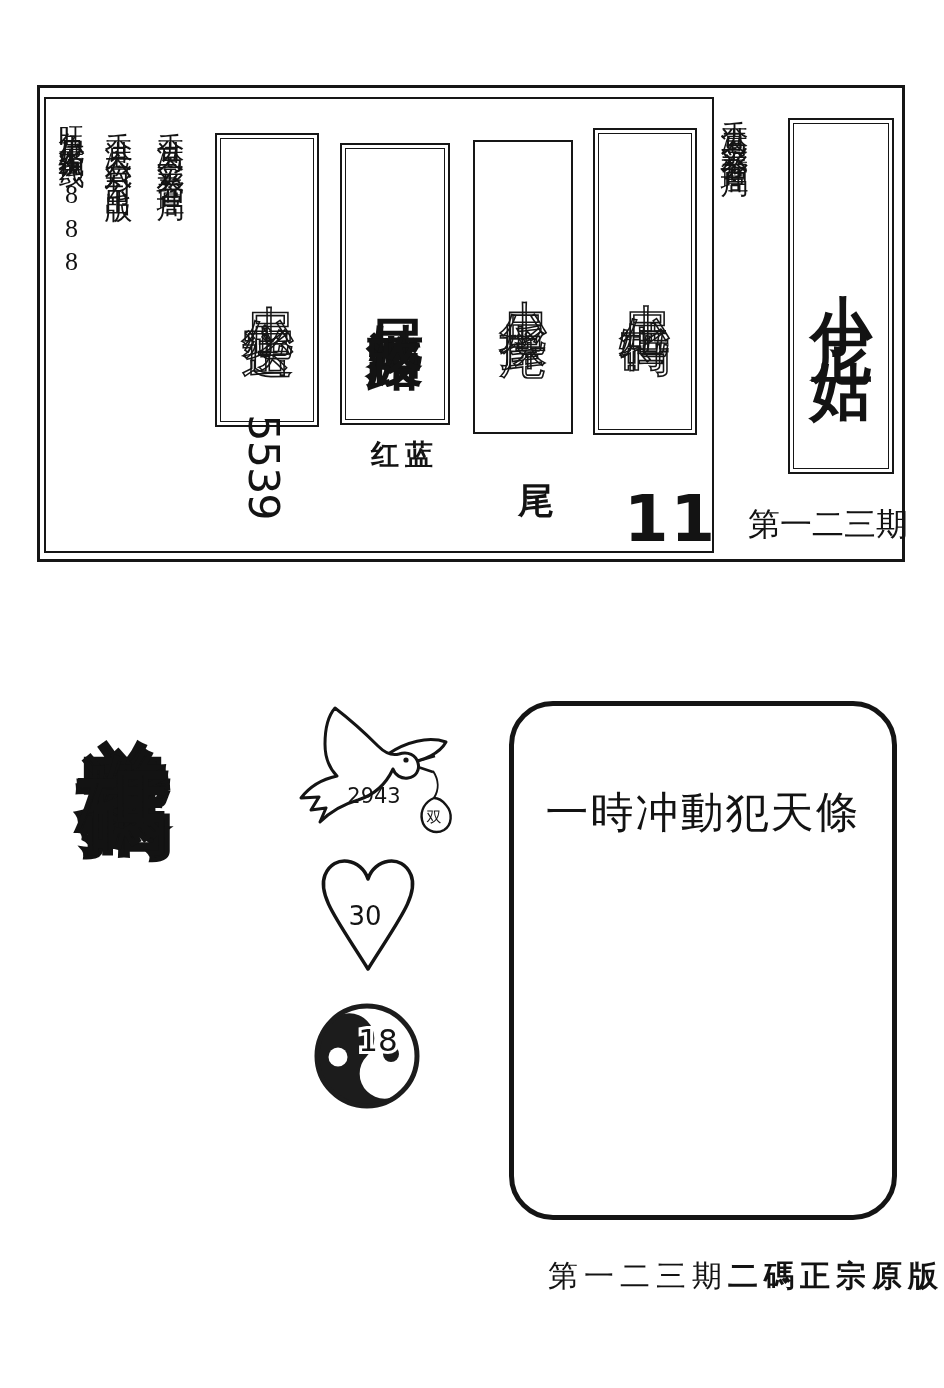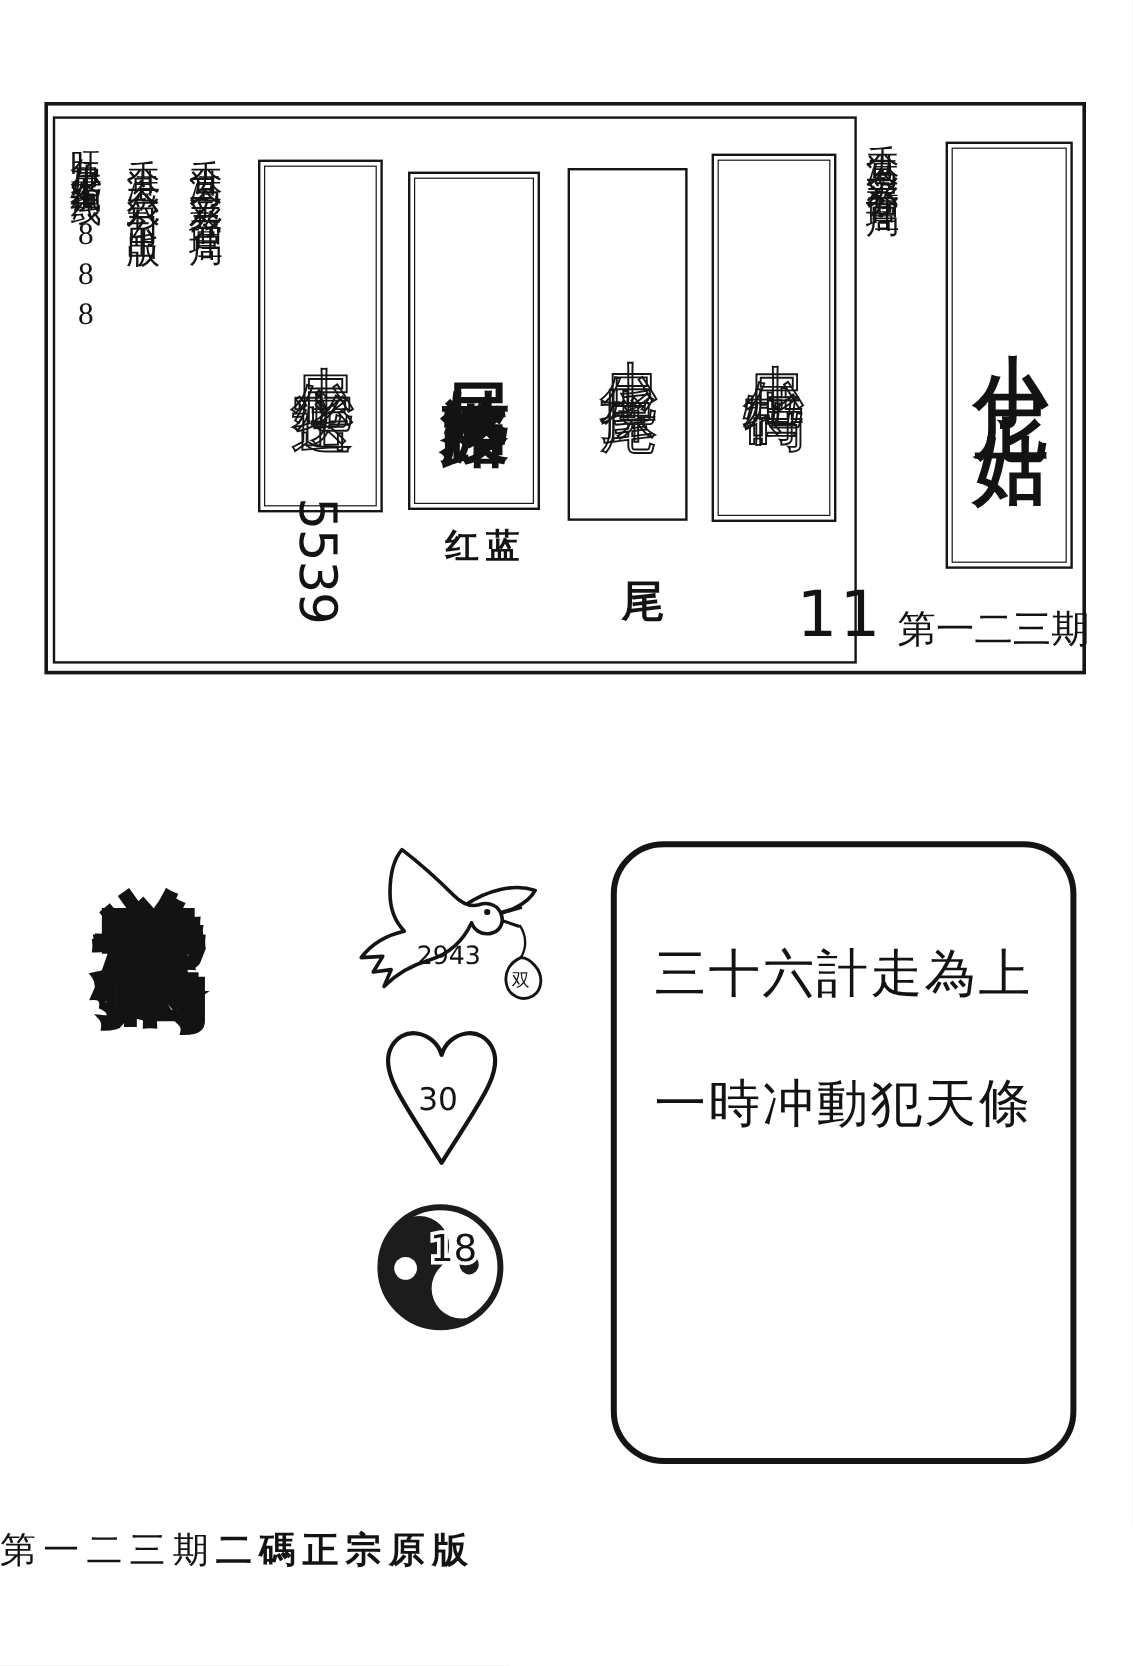--- a/index.html
+++ b/index.html
@@ -17,21 +17,21 @@
   .panel .inner-line{position:absolute;inset:3px;border:1.5px solid #161616;pointer-events:none;}
   .panel-title{writing-mode:vertical-rl;text-orientation:upright;line-height:1;}
   .col{position:absolute;font-size:28px;letter-spacing:8px;}
   .digits{font-family:"DejaVu Sans","Liberation Sans",sans-serif;}
   .poem-box{
     border:5px solid #141414;border-radius:44px;
     display:flex;flex-direction:column;align-items:center;
     padding:85px 0 67px 0;row-gap:65px;box-sizing:border-box;
   }
   .poem-line{font-size:43px;letter-spacing:2px;line-height:1;white-space:nowrap;}
-  .footer-line{width:100%;text-align:left;font-size:30px;letter-spacing:6px;margin-top:16px;}
+  .footer-line{width:100%;text-align:right;font-size:30px;letter-spacing:6px;}
   .footer-line .bold{font-weight:700;}
   svg text{font-family:"DejaVu Sans","Liberation Sans",sans-serif;fill:#141414;}
 </style>
 </head>
 <body>
 
 <div class="page">
 
   <div class="abs frame" style="left:37px;top:85px;width:862px;height:471px;"></div>
   <div class="abs frame-thin" style="left:44px;top:97px;width:666px;height:452px;"></div>
@@ -54,21 +54,21 @@
 
   <div class="abs panel" style="left:473px;top:140px;width:96px;height:290px;">
     <span class="panel-title outline-text" style="font-size:47px;letter-spacing:12px;">小尼採尾</span>
   </div>
   <div class="abs" style="left:518px;top:477px;font-size:36px;font-weight:600;">尾</div>
 
   <div class="abs panel" style="left:593px;top:128px;width:100px;height:303px;">
     <span class="inner-line"></span>
     <span class="panel-title outline-text" style="font-size:50px;letter-spacing:9px;">小尼特码</span>
   </div>
-  <div class="abs digits" style="left:624px;top:482px;font-size:53px;font-weight:400;letter-spacing:2px;margin-left:40px;">11</div>
+  <div class="abs digits" style="left:624px;top:482px;font-size:64px;font-weight:700;letter-spacing:2px;">11</div>
 
   <div class="abs vtext col" style="left:720px;top:98px;letter-spacing:6.5px;">香港马会彩券管理局:</div>
 
   <div class="abs panel" style="left:788px;top:118px;width:102px;height:352px;">
     <span class="inner-line"></span>
     <span class="panel-title" style="font-size:62px;letter-spacing:34px;font-weight:800;">小尼姑</span>
   </div>
   <div class="abs" style="left:748px;top:503px;font-size:32px;white-space:nowrap;">第一二三期</div>
 
   <div class="abs vtext" style="left:78px;top:664px;font-size:94px;font-weight:900;letter-spacing:8px;-webkit-text-stroke:2px #131313;font-family:'DejaVu Sans','Liberation Sans',sans-serif;">曾道女指碼</div>
@@ -106,21 +106,20 @@
     <g transform="rotate(135 53 56)">
       <path d="M53,6 A50,50 0 0 1 53,106 A25,25 0 0 1 53,56 A25,25 0 0 0 53,6 Z" fill="#1c1c1c"></path>
     </g>
     <circle cx="53" cy="56" r="50" fill="none" stroke="#1c1c1c" stroke-width="5"></circle>
     <circle cx="24" cy="57" r="9.5" fill="#ffffff"></circle>
     <circle cx="77" cy="54" r="8" fill="#1c1c1c"></circle>
     <text x="64" y="51" font-size="31" text-anchor="middle" stroke="#ffffff" stroke-width="6" paint-order="stroke" style="font-weight:500;">18</text>
   </svg>
 
   <div class="abs poem-box" style="left:509px;top:701px;width:388px;height:519px;">
-    <div class="poem-line">三十六計走為上</div>
     <div class="poem-line">一時冲動犯天條</div>
   </div>
 
   <div class="abs footer-line" style="left:0;top:1256px;">
     <span>第一二三期</span><span class="bold">二碼正宗原版</span>
   </div>
 
 </div>
 
 </body></html>

